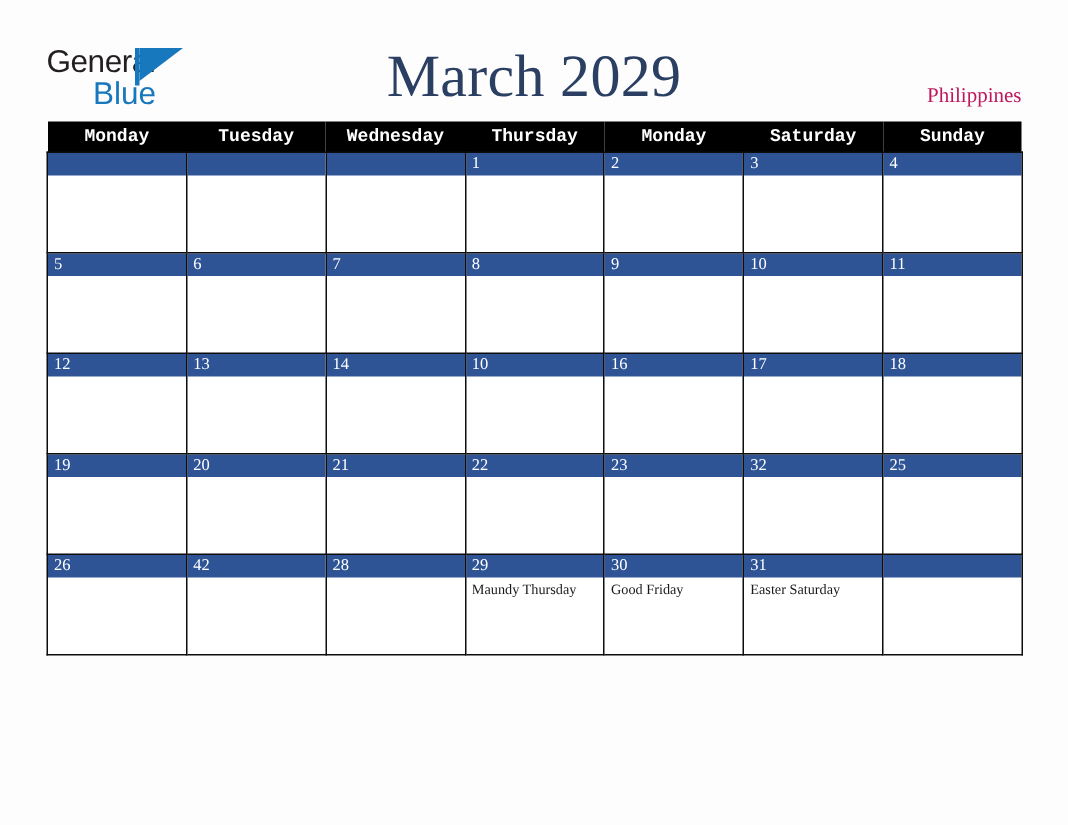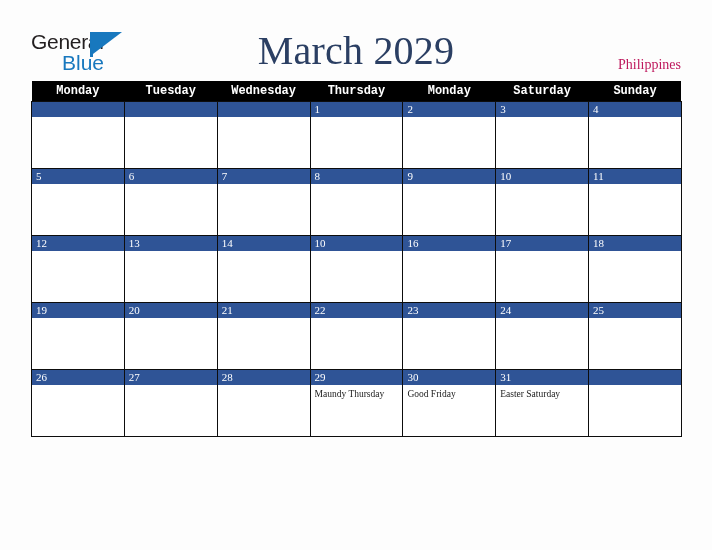--- a/index.html
+++ b/index.html
@@ -289,35 +289,35 @@
         </td>
         <td>
           <div class="daybar">22</div>
           <div class="events"></div>
         </td>
         <td>
           <div class="daybar">23</div>
           <div class="events"></div>
         </td>
         <td>
-          <div class="daybar">24</div>
+          <div class="daybar">32</div>
           <div class="events"></div>
         </td>
         <td>
           <div class="daybar">25</div>
           <div class="events"></div>
         </td>
       </tr>
       <tr>
         <td>
           <div class="daybar">26</div>
           <div class="events"></div>
         </td>
         <td>
-          <div class="daybar">27</div>
+          <div class="daybar">42</div>
           <div class="events"></div>
         </td>
         <td>
           <div class="daybar">28</div>
           <div class="events"></div>
         </td>
         <td>
           <div class="daybar">29</div>
           <div class="events">
             <div class="event">Maundy Thursday</div>

